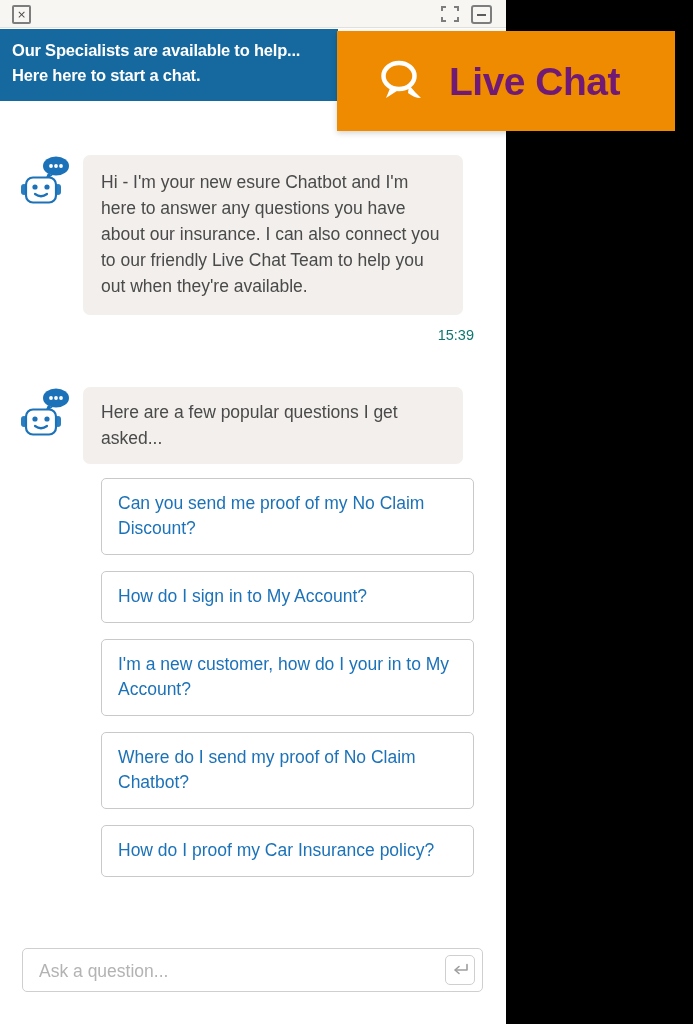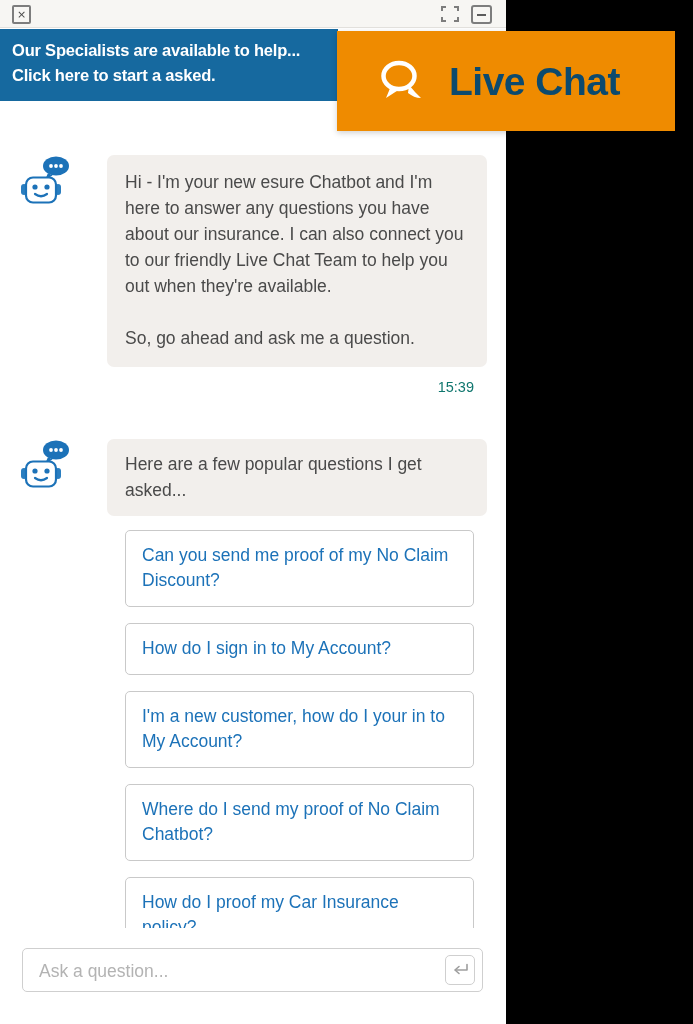--- a/index.html
+++ b/index.html
@@ -119,41 +119,41 @@
     box-shadow: 0 2px 6px rgba(0,0,0,0.18);
   }
   .lc-icon {
     margin-left: 38px;
     width: 52px;
     height: 48px;
     flex: none;
   }
   .lc-label {
     margin-left: 22px;
-    color: #0c4a6e;
+    color: #701a75;
     font-size: 39px;
     font-weight: bold;
     letter-spacing: -0.5px;
     line-height: 1;
   }
 
   
   .convo {
     position: absolute;
     left: 0;
     top: 101px;
     width: 506px;
     bottom: 96px;
     overflow: hidden;
     background: #ffffff;
   }
 
   .msg-row {
     position: relative;
-    padding-left: 33px;
+    padding-left: 9px;
     padding-right: 16px;
   }
   .msg-row.first { margin-top: 54px; }
   .msg-row.second { margin-top: 44px; }
 
   .avatar {
     position: absolute;
     left: 18px;
     top: 0;
     width: 52px;
@@ -279,21 +279,21 @@
           </g>
         </svg>
       </div>
       <div class="tb-btn tb-min">
         <span class="dash"></span>
       </div>
     </div>
 
     <div class="promo">
       <div class="promo-line">Our Specialists are available to help...</div>
-      <div class="promo-line">Click here to start a asked.</div>
+      <div class="promo-line">Here here to start a chat.</div>
     </div>
 
     <div class="convo">
 
       <div class="msg-row first">
         <div class="avatar">
           <svg width="52" height="52" viewBox="0 0 52 52" aria-hidden="true">
             <ellipse cx="38" cy="11" rx="13" ry="9.5" fill="#1c72b8"></ellipse>
             <path d="M30 18 L27 25 L34.5 20.5 Z" fill="#1c72b8"></path>
             <circle cx="33" cy="11" r="1.9" fill="#ffffff"></circle>
@@ -302,21 +302,20 @@
             <rect x="3" y="29" width="6" height="11" rx="3" fill="#2a7ec0"></rect>
             <rect x="37" y="29" width="6" height="11" rx="3" fill="#2a7ec0"></rect>
             <rect x="8" y="22.5" width="30" height="25" rx="7" fill="#ffffff" stroke="#1c72b8" stroke-width="2.2"></rect>
             <circle cx="17" cy="32" r="2.6" fill="#1c72b8"></circle>
             <circle cx="29" cy="32" r="2.6" fill="#1c72b8"></circle>
             <path d="M17 39 Q23 43.5 29 39" fill="none" stroke="#1c72b8" stroke-width="2.2" stroke-linecap="round"></path>
           </svg>
         </div>
         <div class="bubble">
           <p>Hi - I'm your new esure Chatbot and I'm here to answer any questions you have about our insurance. I can also connect you to our friendly Live Chat Team to help you out when they're available.</p>
-          <p>So, go ahead and ask me a question.</p>
         </div>
         <div class="timestamp">15:39</div>
       </div>
 
       <div class="msg-row second">
         <div class="avatar">
           <svg width="52" height="52" viewBox="0 0 52 52" aria-hidden="true">
             <ellipse cx="38" cy="11" rx="13" ry="9.5" fill="#1c72b8"></ellipse>
             <path d="M30 18 L27 25 L34.5 20.5 Z" fill="#1c72b8"></path>
             <circle cx="33" cy="11" r="1.9" fill="#ffffff"></circle>

